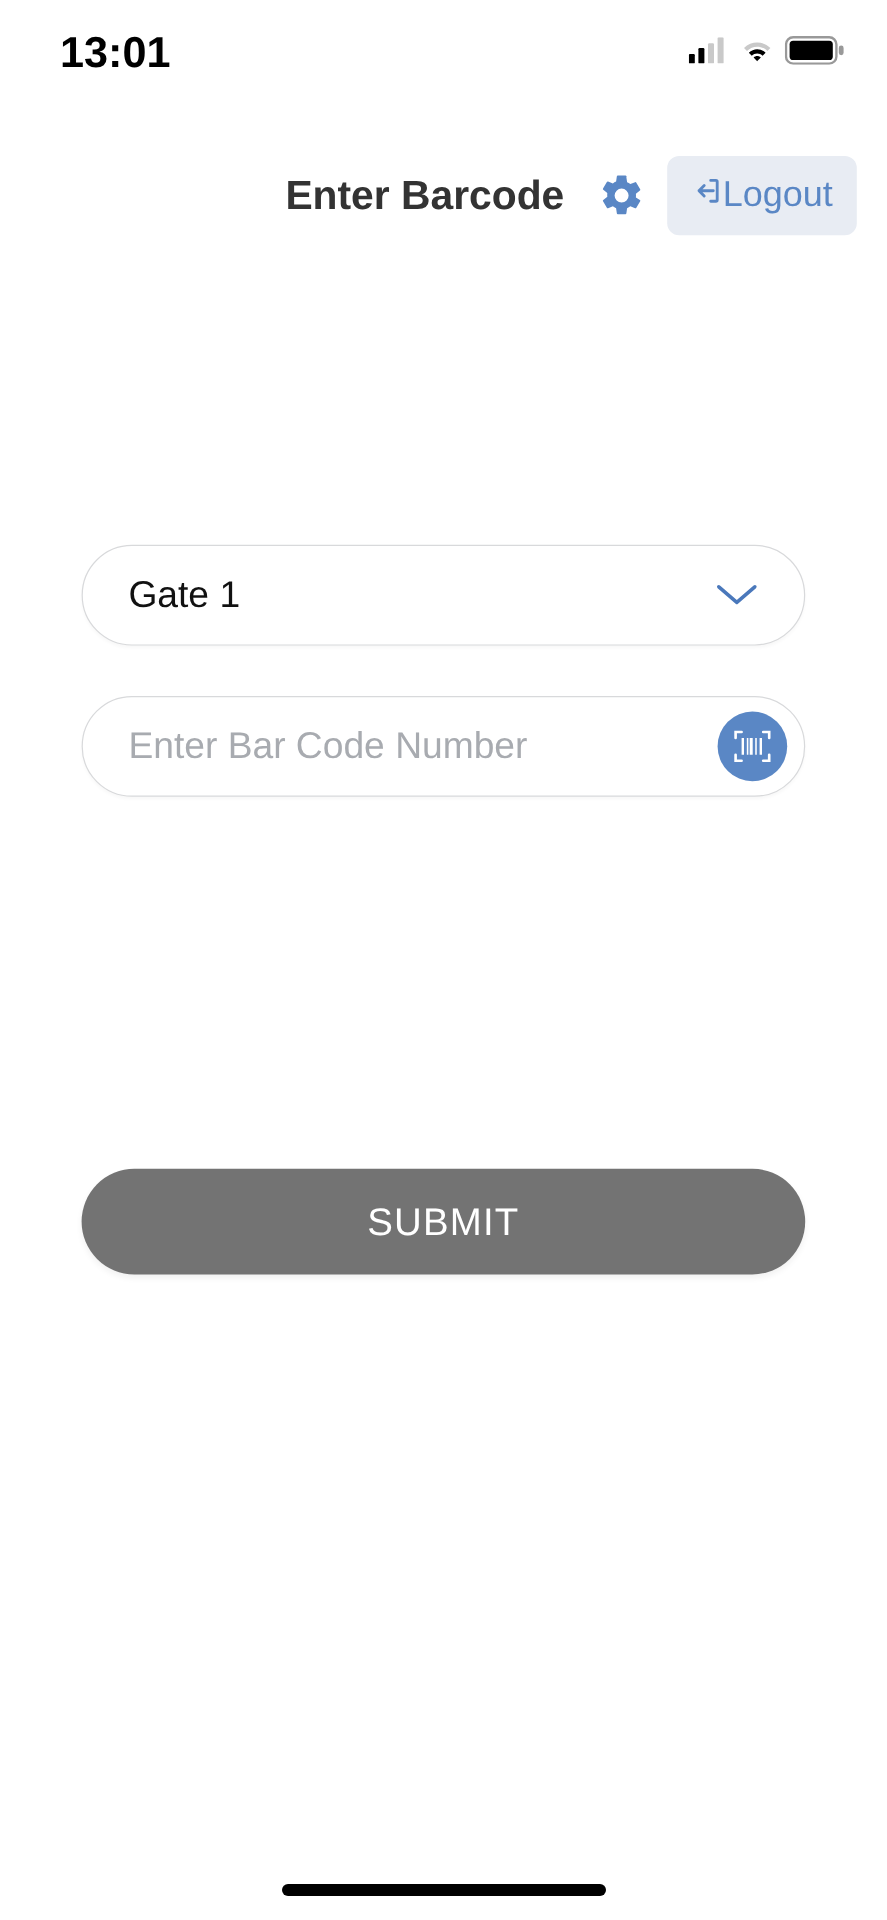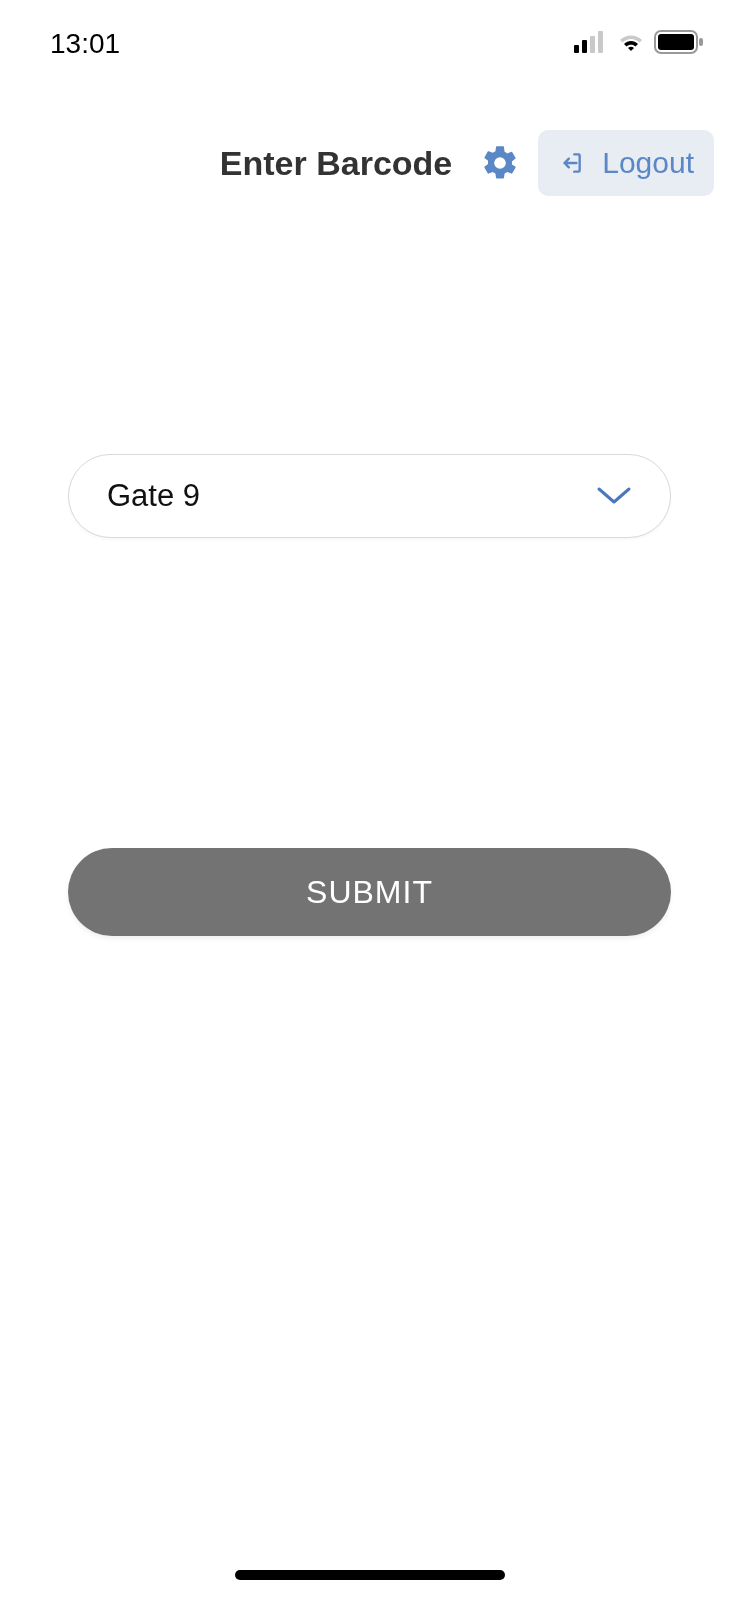--- a/index.html
+++ b/index.html
@@ -17,22 +17,22 @@
       overflow: hidden;
     }
     .status-bar {
       display: flex;
       justify-content: space-between;
       align-items: center;
       padding: 18px 35px 0 50px;
       height: 70px;
     }
     .status-time {
-      font-size: 28px;
-      font-weight: 400;
+      font-size: 36px;
+      font-weight: 700;
       color: #000;
     }
     .status-icons {
       display: flex;
       align-items: center;
       gap: 8px;
     }
     .header-row {
       display: flex;
       align-items: center;
@@ -49,22 +49,22 @@
     .gear-icon-wrap {
       display: flex;
       align-items: center;
       justify-content: center;
     }
     .logout-button {
       background: #e8ecf3;
       border-radius: 10px;
       padding: 16px 20px;
       display: flex;
-      align-items: center;
-      gap: 18px;
+      align-items: flex-start;
+      gap: 0;
       border: none;
       cursor: pointer;
     }
     .logout-label {
       color: #5a87c5;
       font-size: 30px;
       font-weight: 400;
     }
     .content {
       padding: 0 68px;
@@ -188,23 +188,36 @@
   <button class="logout-button">
     <svg width="26" height="26" viewBox="0 0 24 24">
       <path fill="none" stroke="#5a87c5" stroke-width="2.2" stroke-linecap="round" stroke-linejoin="round" d="M15 4 L19 4 C19.55 4 20 4.45 20 5 L20 19 C20 19.55 19.55 20 19 20 L15 20 M10 16 L6 12 L10 8 M6 12 L17 12"></path>
     </svg>
     <span class="logout-label">Logout</span>
   </button>
 </div>
 
 <div class="content">
   <div class="dropdown">
-    <span class="dropdown-value">Gate 9</span>
+    <span class="dropdown-value">Gate 1</span>
     <svg width="36" height="20" viewBox="0 0 36 20">
       <path d="M3 3 L18 16 L33 3" fill="none" stroke="#4a78bb" stroke-width="3" stroke-linecap="round" stroke-linejoin="round"></path>
     </svg>
   </div>
 
+  <div class="input-row">
+    <input type="text" class="barcode-input" placeholder="Enter Bar Code Number" style="">
+    <div class="scan-icon-circle">
+      <svg width="34" height="34" viewBox="0 0 34 34">
+        <path d="M3 10 L3 5 L8 5 M26 5 L31 5 L31 10 M31 24 L31 29 L26 29 M8 29 L3 29 L3 24" fill="none" stroke="#fff" stroke-width="2.2" stroke-linecap="round"></path>
+        <line x1="9" y1="10" x2="9" y2="24" stroke="#fff" stroke-width="2"></line>
+        <line x1="13" y1="10" x2="13" y2="24" stroke="#fff" stroke-width="1.3"></line>
+        <line x1="16" y1="10" x2="16" y2="24" stroke="#fff" stroke-width="2.5"></line>
+        <line x1="20" y1="10" x2="20" y2="24" stroke="#fff" stroke-width="1.3"></line>
+        <line x1="24" y1="10" x2="24" y2="24" stroke="#fff" stroke-width="2"></line>
+      </svg>
+    </div>
+  </div>
 
   <button class="submit-button">SUBMIT</button>
 </div>
 
 <div class="home-indicator"></div>
 
 </body></html>

